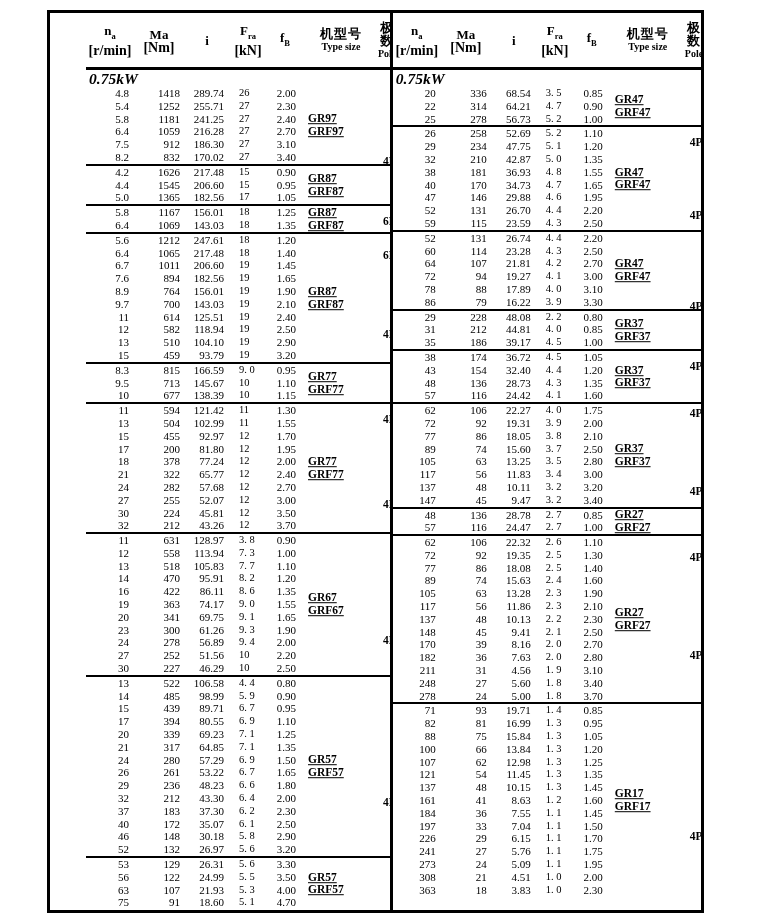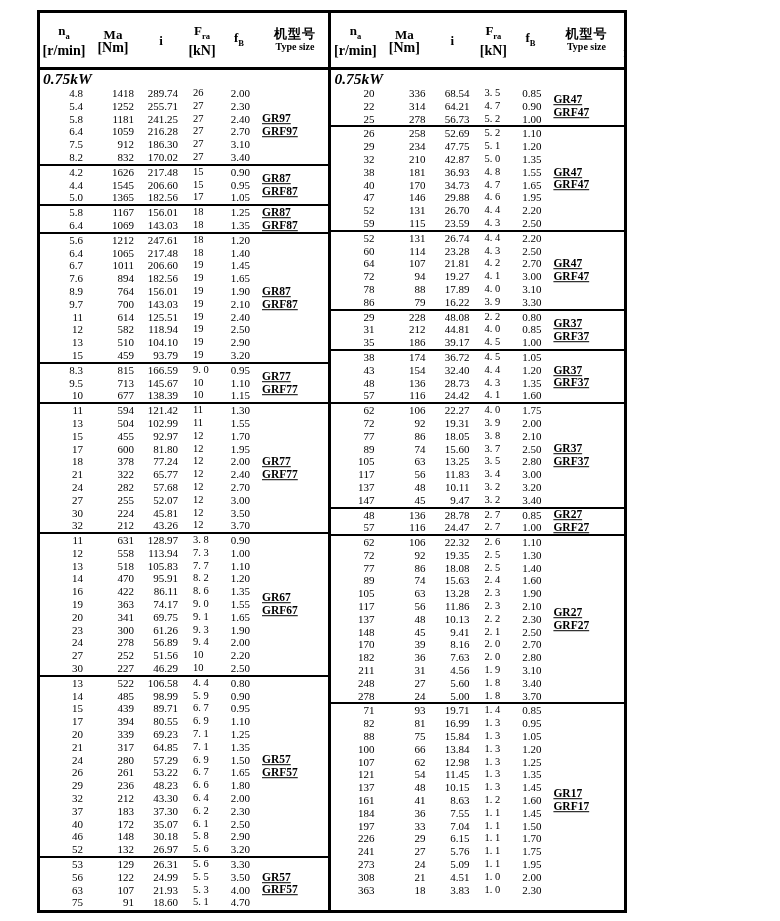--- a/index.html
+++ b/index.html
@@ -1,20 +1,20 @@
 <!DOCTYPE html>
 <html><head>
 <meta charset="utf-8">
 <style>
   html,body{margin:0;padding:0;background:#ffffff;}
   body{width:780px;height:921px;font-family:"Liberation Serif",serif;color:#000;}
   .sheet{position:relative;width:780px;height:921px;background:#fff;overflow:hidden;}
   .gtable{
-    position:absolute;left:37px;top:10px;width:590px;height:903px;
-    box-sizing:border-box;border:3px solid #000;display:flex;background:#fff;
+    position:absolute;left:47px;top:10px;width:657px;height:903px;
+    box-sizing:border-box;border:3px solid #000;display:flex;background:#fff;padding-left:36px;
   }
   .half{width:342px;overflow:hidden;}
   .half.right{width:347px;border-left:3px solid #000;}
   
   .hdr{display:grid;grid-template-columns:48px 50px 46px 36px 38px 74px auto;
        height:54px;border-bottom:3px solid #000;align-items:center;}
   .hc{text-align:center;font-weight:bold;line-height:13px;}
   .hc .main{font-size:13px;}
   .hc sub{font-size:8.5px;}
   .hc .unit{font-size:14px;display:block;}
@@ -279,21 +279,21 @@
           </div>
           <div class="row">
             <div class="c-na">15</div>
             <div class="c-ma">455</div>
             <div class="c-i">92.97</div>
             <div class="c-fra">12</div>
             <div class="c-fb">1.70</div>
           </div>
           <div class="row">
             <div class="c-na">17</div>
-            <div class="c-ma">600</div>
+            <div class="c-ma">200</div>
             <div class="c-i">81.80</div>
             <div class="c-fra">12</div>
             <div class="c-fb">1.95</div>
           </div>
           <div class="row">
             <div class="c-na">18</div>
             <div class="c-ma">378</div>
             <div class="c-i">77.24</div>
             <div class="c-fra">12</div>
             <div class="c-fb">2.00</div>

